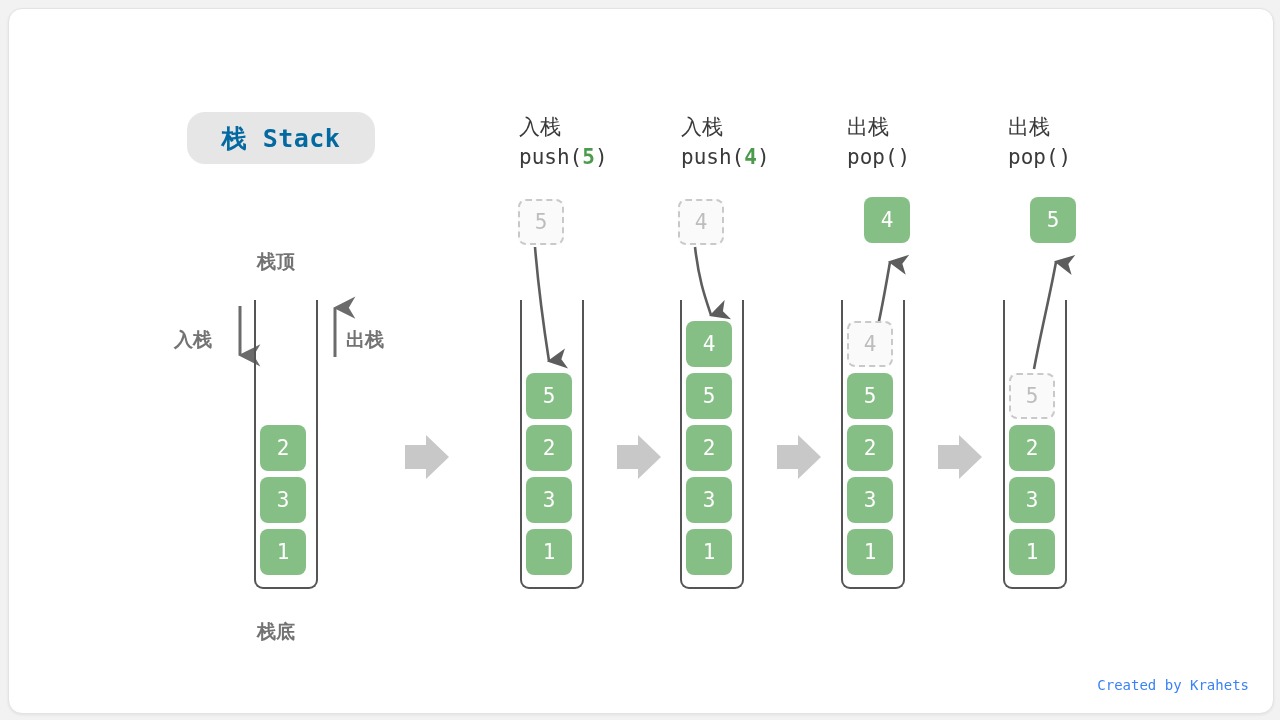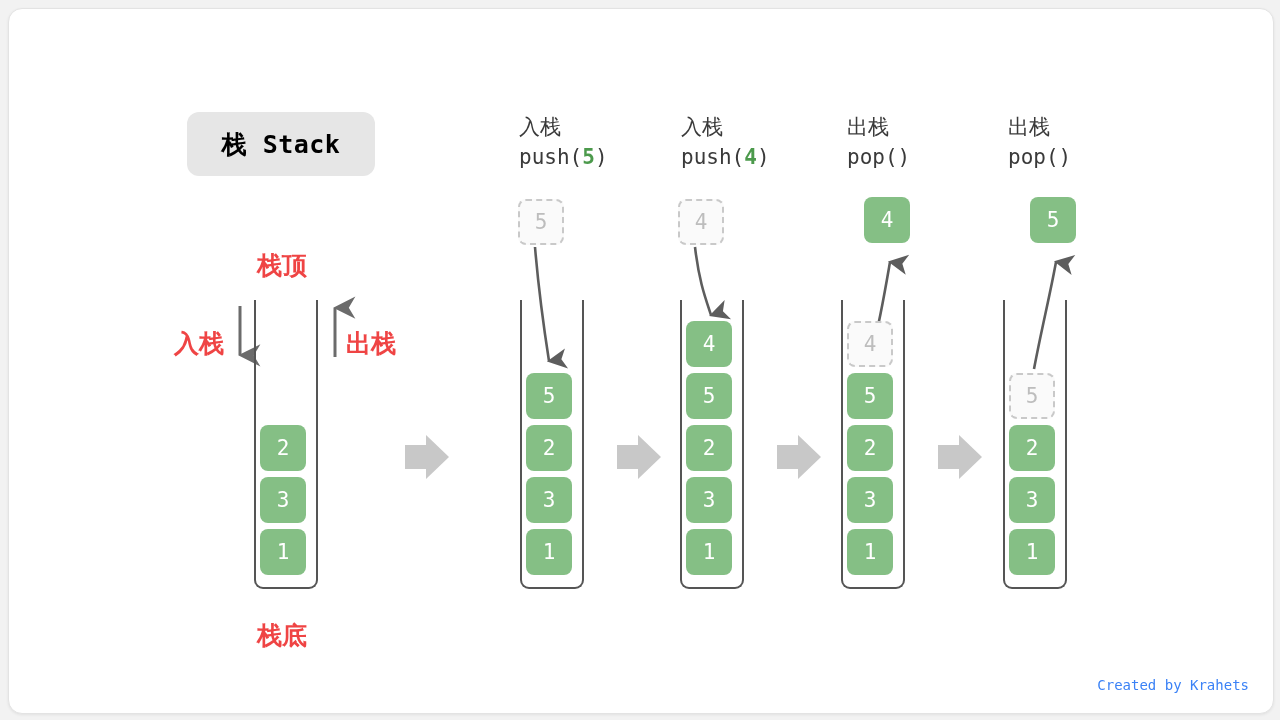--- a/index.html
+++ b/index.html
@@ -17,33 +17,33 @@
     border:1px solid #e3e3e3;
     border-radius:14px;
     box-shadow:0 1px 3px rgba(0,0,0,0.07);
     overflow:hidden;
   }
   .abs{position:absolute;}
 
   
   #title-chip{
     left:178px;top:103px;
-    width:188px;height:64px;
+    width:188px;height:52px;
     background:#e6e6e6;
-    border-radius:12px;
+    border-radius:18px;
     display:flex;align-items:center;justify-content:center;
     font-family:"DejaVu Sans Mono","Liberation Mono",monospace;
-    font-size:25px;font-weight:bold;color:#000000;
+    font-size:25px;font-weight:bold;color:#0369a1;
     letter-spacing:0.5px;
   }
 
   
   .cn-label{
     font-family:Liberation Serif, serif;
-    font-size:25px;font-weight:bold;color:#ef4444;
+    font-size:19px;font-weight:bold;color:#737373;
     white-space:nowrap;
   }
 
   
   .op-caption{
     font-family:"DejaVu Sans Mono","Liberation Mono",monospace;
     font-size:21px;color:#3a3a3a;
     line-height:1.45;
     white-space:nowrap;
     text-align:left;

